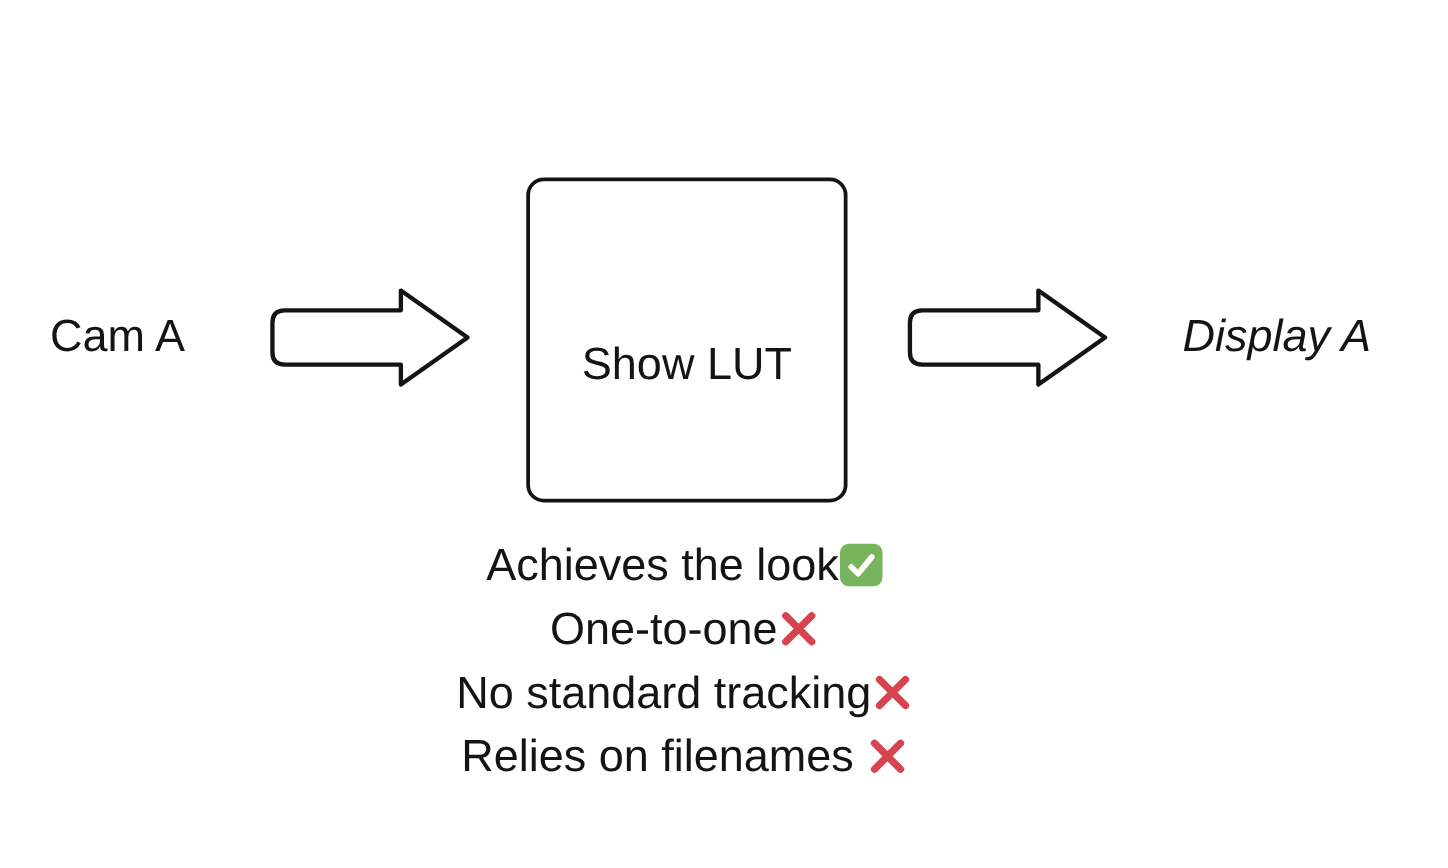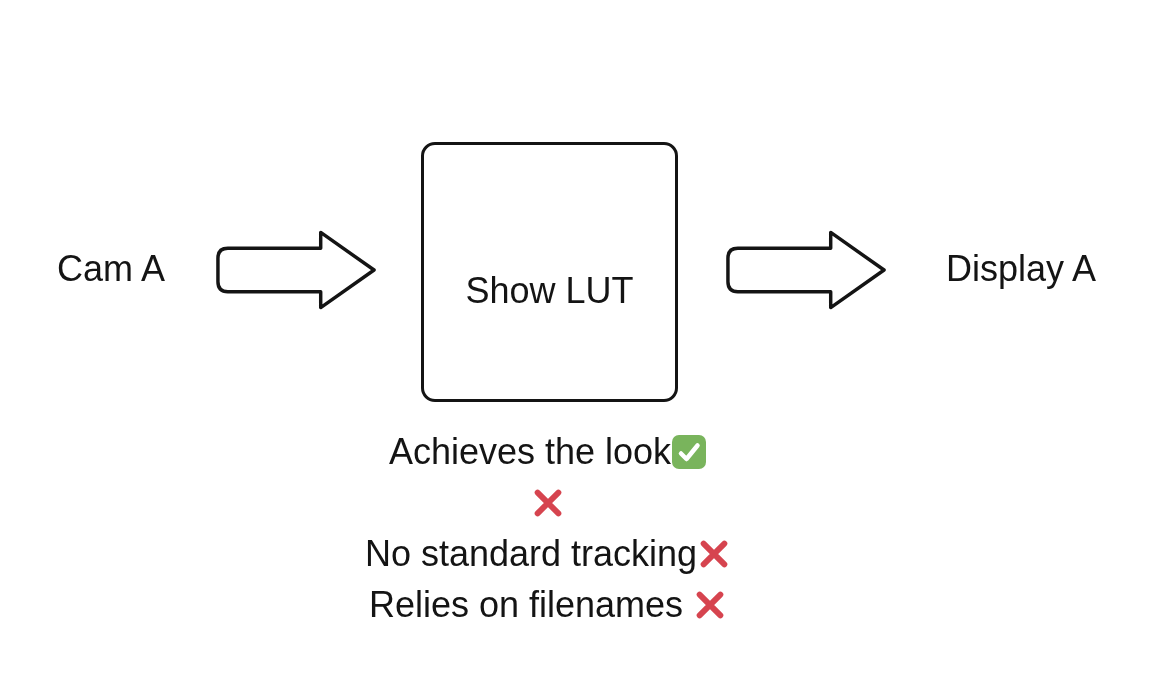--- a/index.html
+++ b/index.html
@@ -17,26 +17,27 @@
     overflow: hidden;
   }
   .side-label {
     position: absolute;
     font-size: 36px;
     line-height: 38px;
     white-space: nowrap;
     color: #141414;
   }
   .label-cam {
-    left: 57px;
+    left: 40px;
     top: 250px;
   }
   .label-display {
     left: 946px;
     top: 250px;
+    font-style: italic;
   }
   .flow-arrow {
     position: absolute;
     width: 166px;
     height: 84px;
     top: 228px;
   }
   .flow-arrow.left { left: 213px; }
   .flow-arrow.right { left: 723px; }
   .lut-box {
@@ -119,20 +120,21 @@
       <span class="attribute-text">Achieves the look</span>
       <span class="status-icon">
         <svg width="36" height="36" viewBox="0 0 36 36" xmlns="http://www.w3.org/2000/svg">
           <rect x="1" y="1" width="34" height="34" rx="7" fill="#79b45c"></rect>
           <path d="M10 19.5 L15.5 25 L26.5 11.5" fill="none" stroke="#ffffff" stroke-width="4.5" stroke-linecap="round" stroke-linejoin="round"></path>
         </svg>
       </span>
     </div>
 
     <div class="attribute-row">
+      <span class="attribute-text">One-to-one</span>
       <span class="status-icon">
         <svg width="34" height="34" viewBox="0 0 36 36" xmlns="http://www.w3.org/2000/svg">
           <path d="M7 7 L29 29 M29 7 L7 29" fill="none" stroke="#d6444f" stroke-width="6.2" stroke-linecap="round"></path>
         </svg>
       </span>
     </div>
 
     <div class="attribute-row">
       <span class="attribute-text">No standard tracking</span>
       <span class="status-icon">

